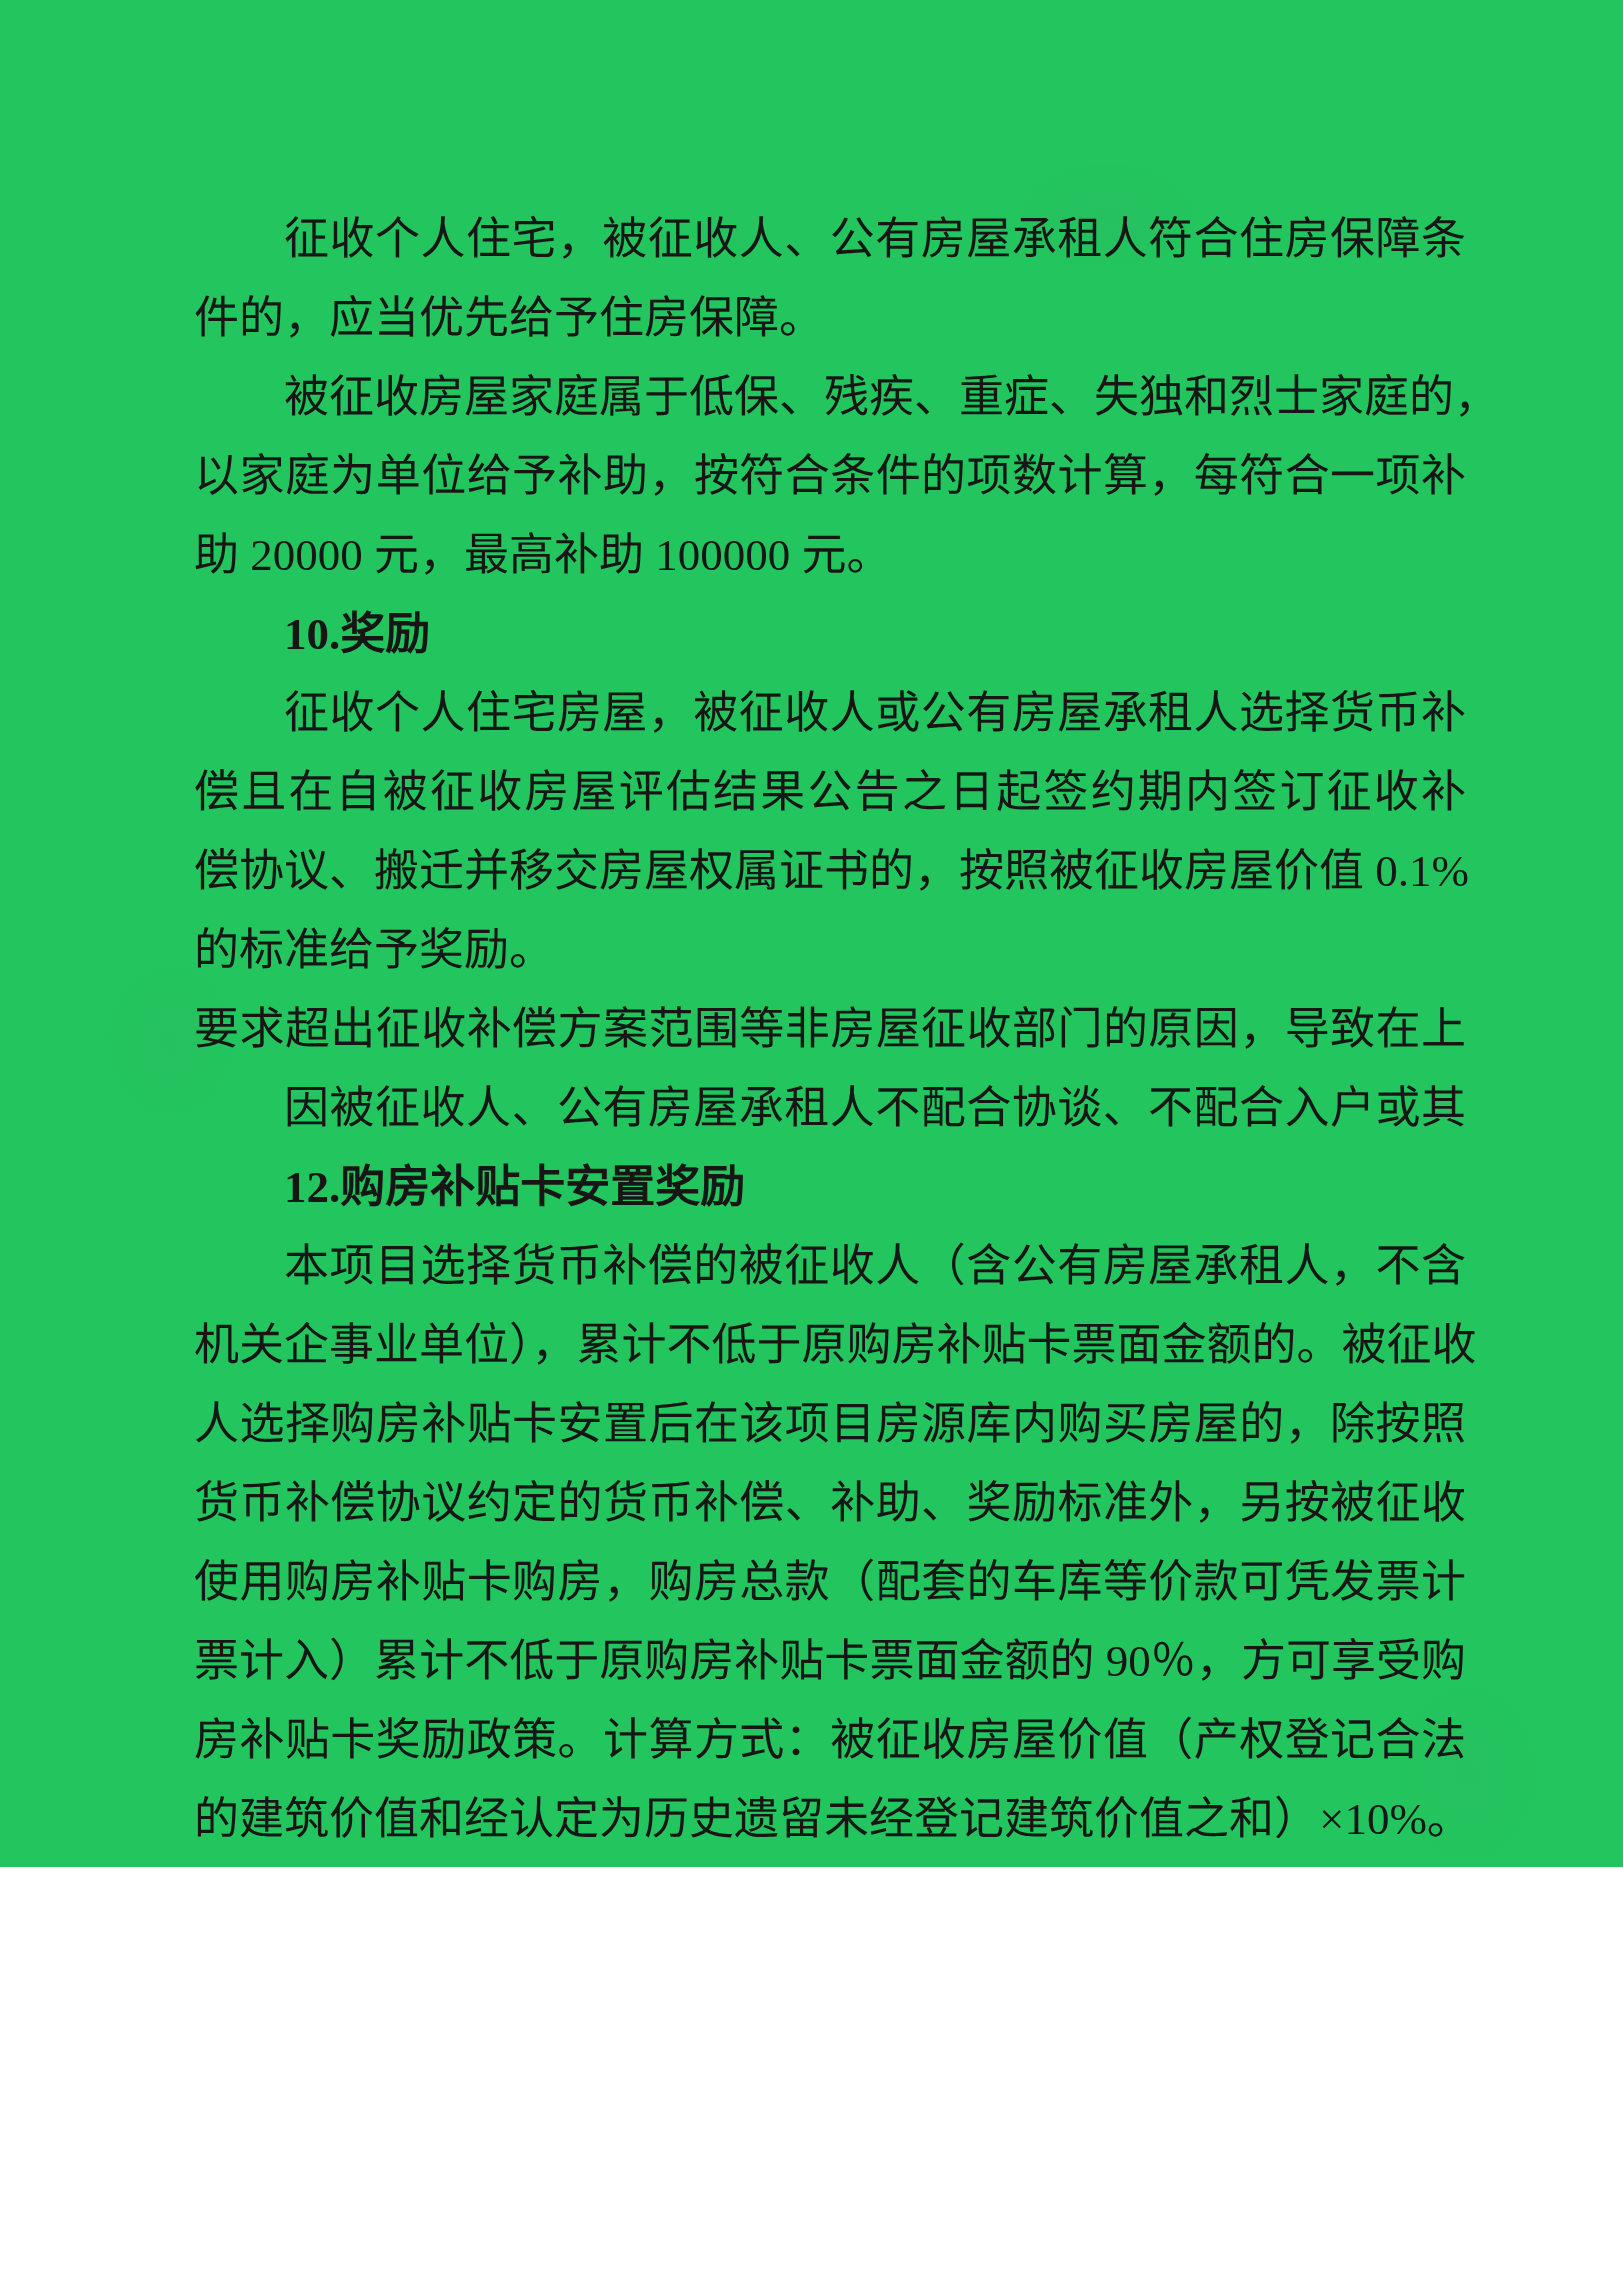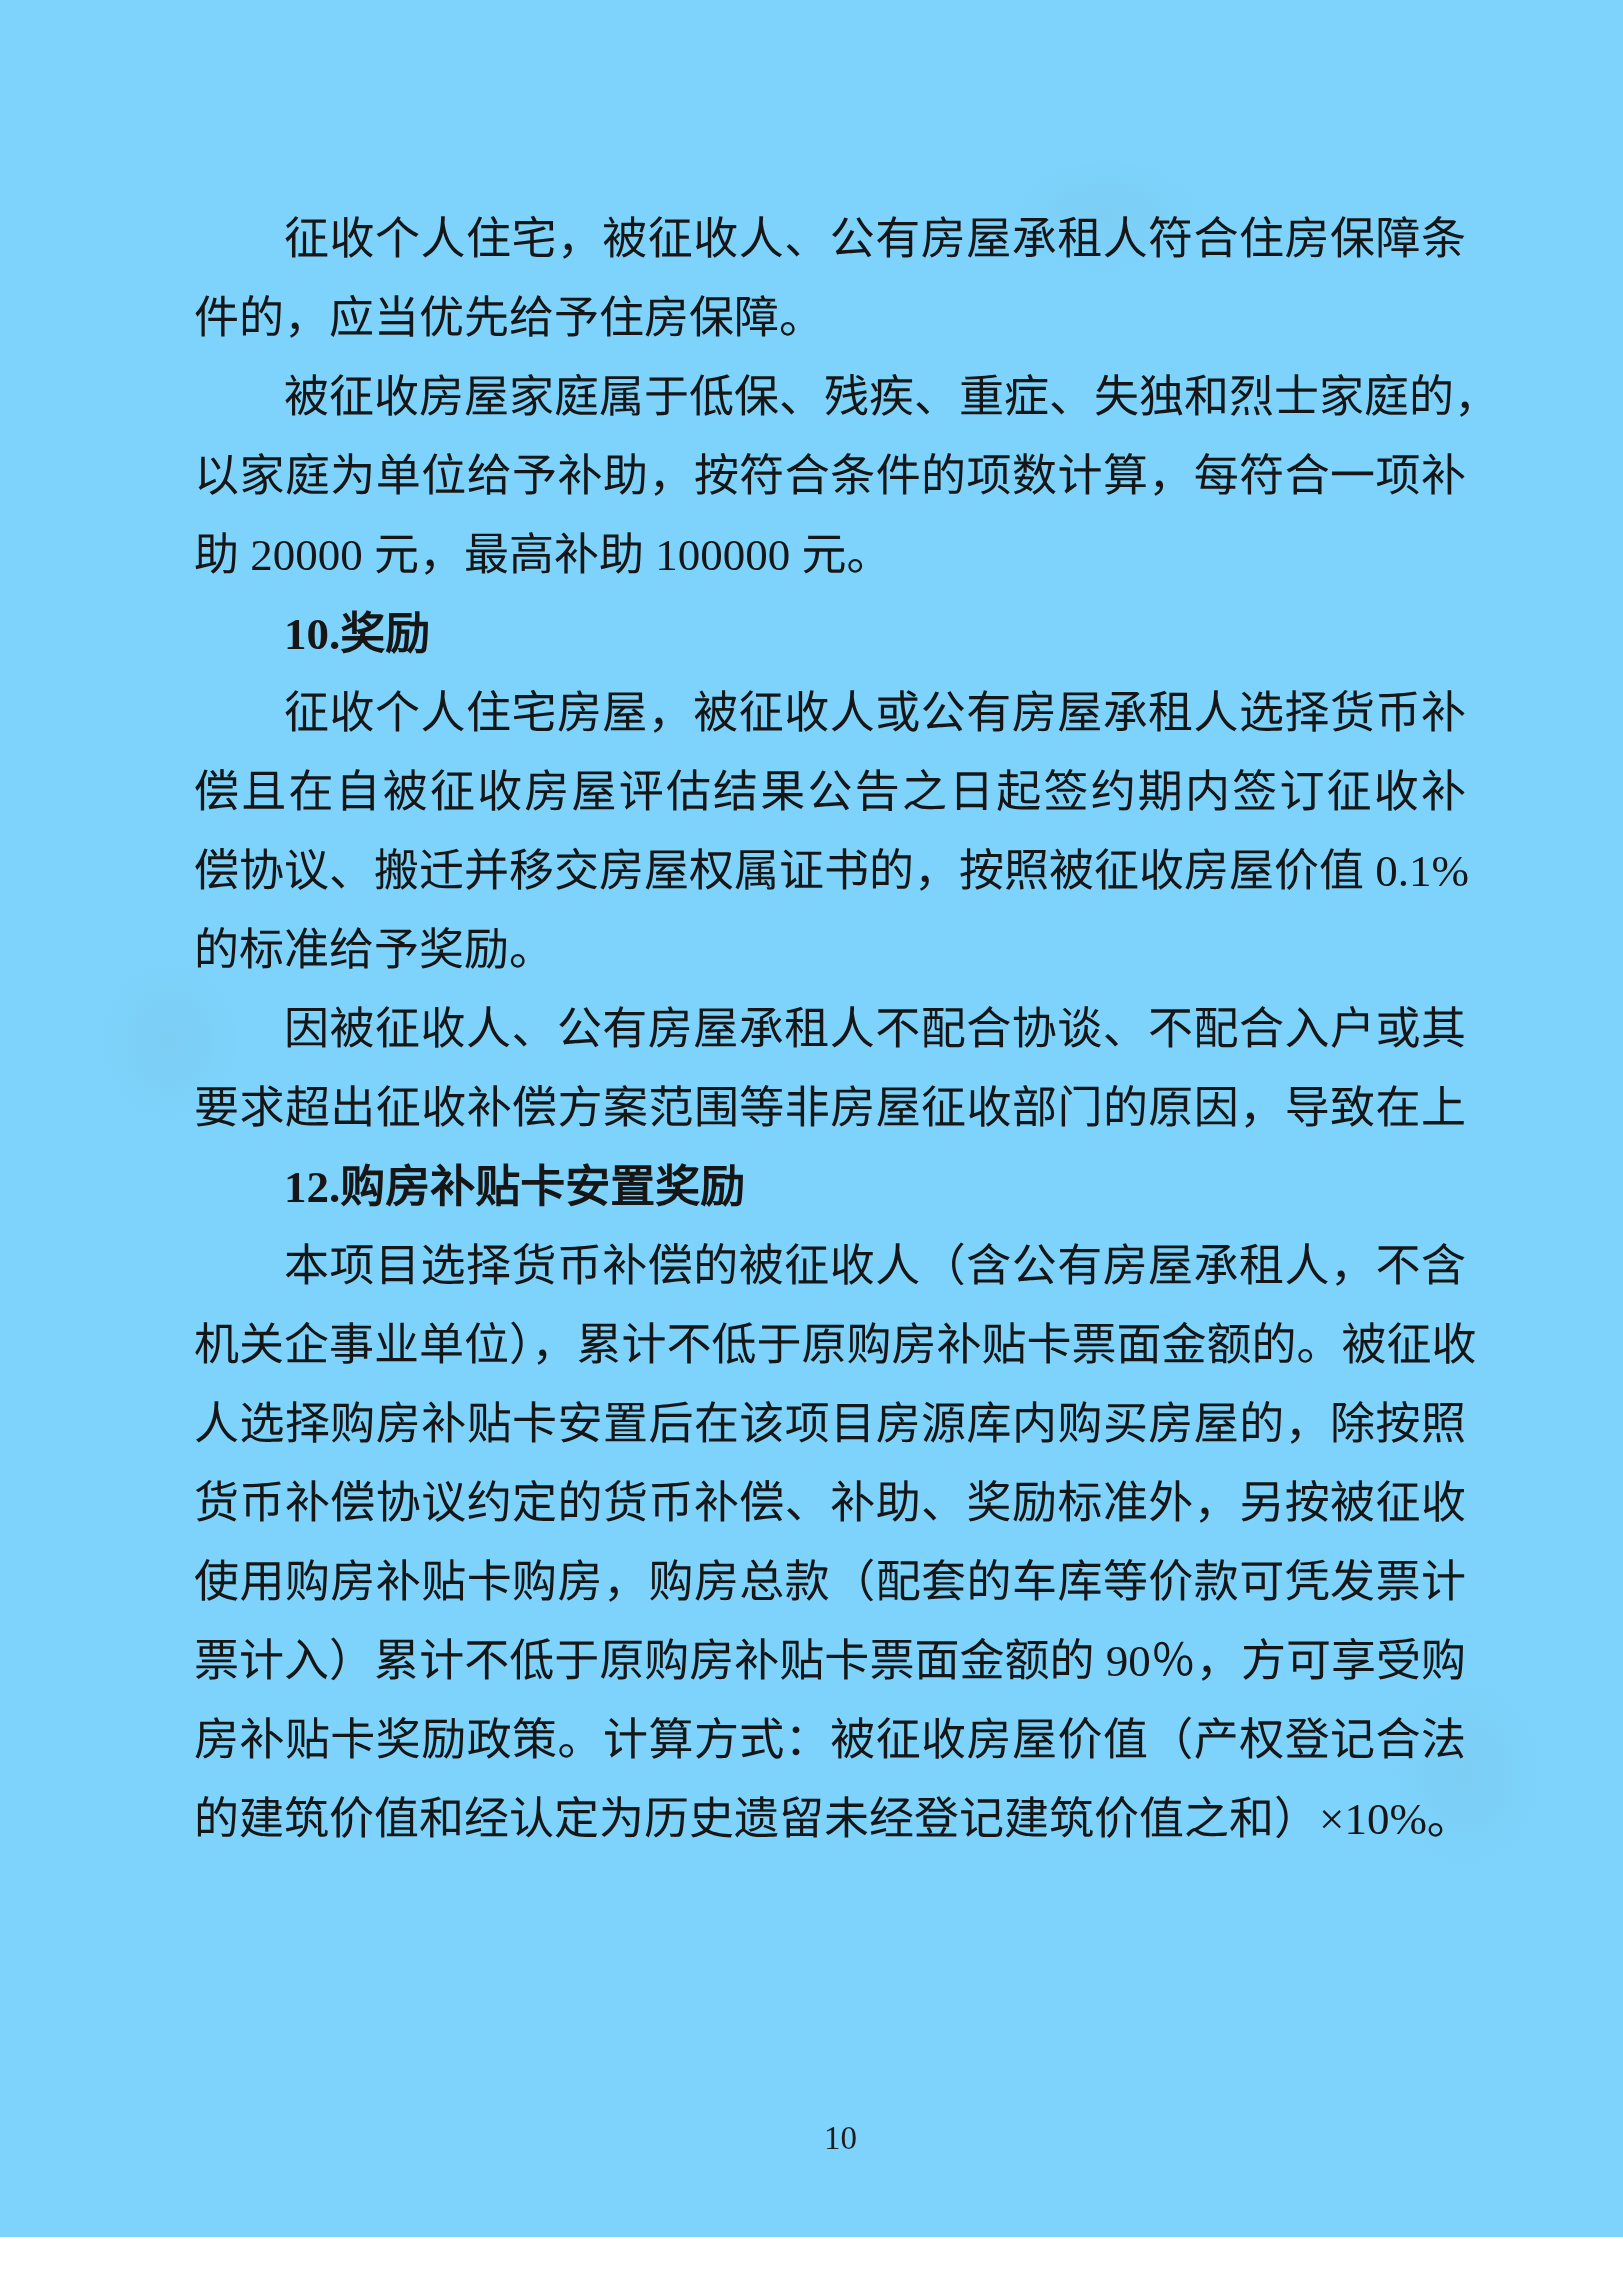--- a/index.html
+++ b/index.html
@@ -4,22 +4,22 @@
 <title>Scanned Document Page 10</title>
 <style>
   html, body {
     margin: 0;
     padding: 0;
     background: #ffffff;
   }
   .page {
     position: relative;
     width: 1623px;
-    height: 2237px;
-    background: #7dd3fc;
+    height: 1867px;
+    background: #22c55e;
     color: #161616;
     font-family: "Liberation Serif", "DejaVu Serif", serif;
     overflow: hidden;
   }
   
   .smudge {
     position: absolute;
     pointer-events: none;
     background: radial-gradient(ellipse at center, rgba(110,110,110,0.05), rgba(110,110,110,0) 70%);
   }
@@ -78,22 +78,22 @@
     <div class="line para-start">征收个人住宅，被征收人、公有房屋承租人符合住房保障条</div>
     <div class="line para-end">件的，应当优先给予住房保障。</div>
     <div class="line para-start">被征收房屋家庭属于低保、残疾、重症、失独和烈士家庭的，</div>
     <div class="line">以家庭为单位给予补助，按符合条件的项数计算，每符合一项补</div>
     <div class="line para-end">助 20000 元，最高补助 100000 元。</div>
     <div class="line heading">10.奖励</div>
     <div class="line para-start">征收个人住宅房屋，被征收人或公有房屋承租人选择货币补</div>
     <div class="line">偿且在自被征收房屋评估结果公告之日起签约期内签订征收补</div>
     <div class="line">偿协议、搬迁并移交房屋权属证书的，按照被征收房屋价值 0.1%</div>
     <div class="line para-end">的标准给予奖励。</div>
+    <div class="line">要求超出征收补偿方案范围等非房屋征收部门的原因，导致在上</div>
     <div class="line para-start">因被征收人、公有房屋承租人不配合协谈、不配合入户或其</div>
-    <div class="line">要求超出征收补偿方案范围等非房屋征收部门的原因，导致在上</div>
     <div class="line heading">12.购房补贴卡安置奖励</div>
     <div class="line para-start">本项目选择货币补偿的被征收人（含公有房屋承租人，不含</div>
     <div class="line">机关企事业单位），累计不低于原购房补贴卡票面金额的。被征收</div>
     <div class="line">人选择购房补贴卡安置后在该项目房源库内购买房屋的，除按照</div>
     <div class="line">货币补偿协议约定的货币补偿、补助、奖励标准外，另按被征收</div>
     <div class="line">使用购房补贴卡购房，购房总款（配套的车库等价款可凭发票计</div>
     <div class="line">票计入）累计不低于原购房补贴卡票面金额的 90％，方可享受购</div>
     <div class="line">房补贴卡奖励政策。计算方式：被征收房屋价值（产权登记合法</div>
     <div class="line para-end">的建筑价值和经认定为历史遗留未经登记建筑价值之和）×10%。</div>
   </div>

